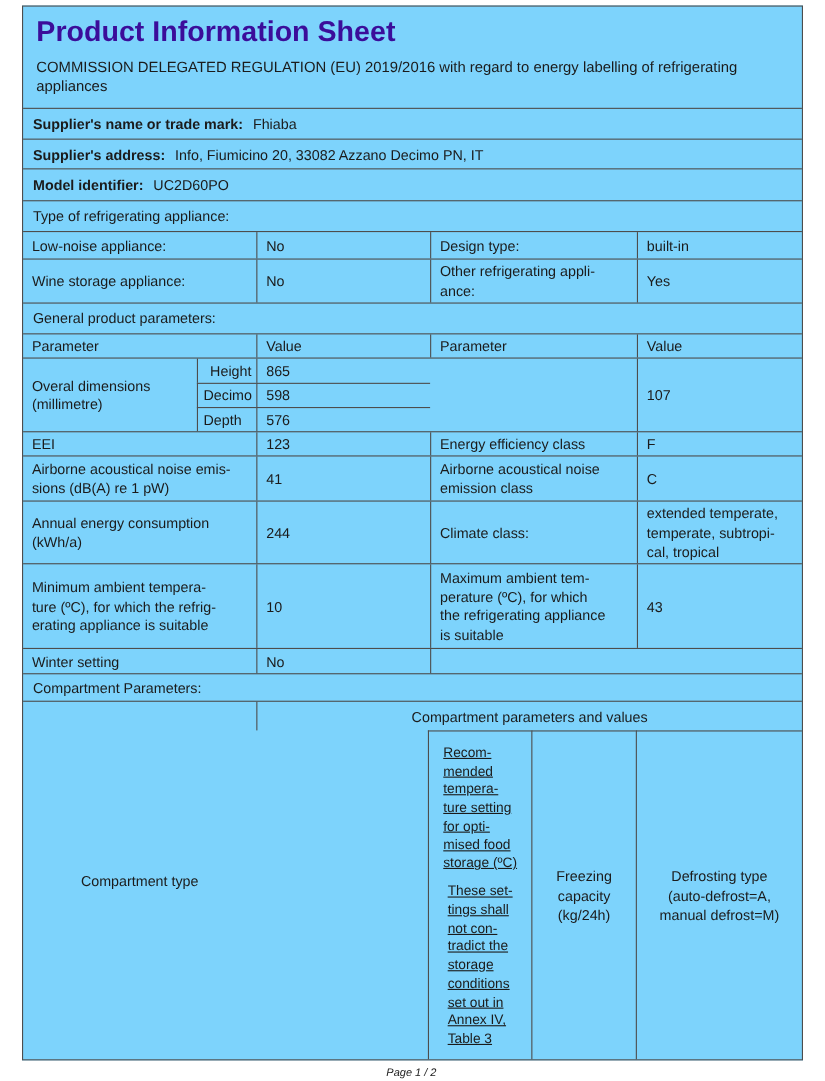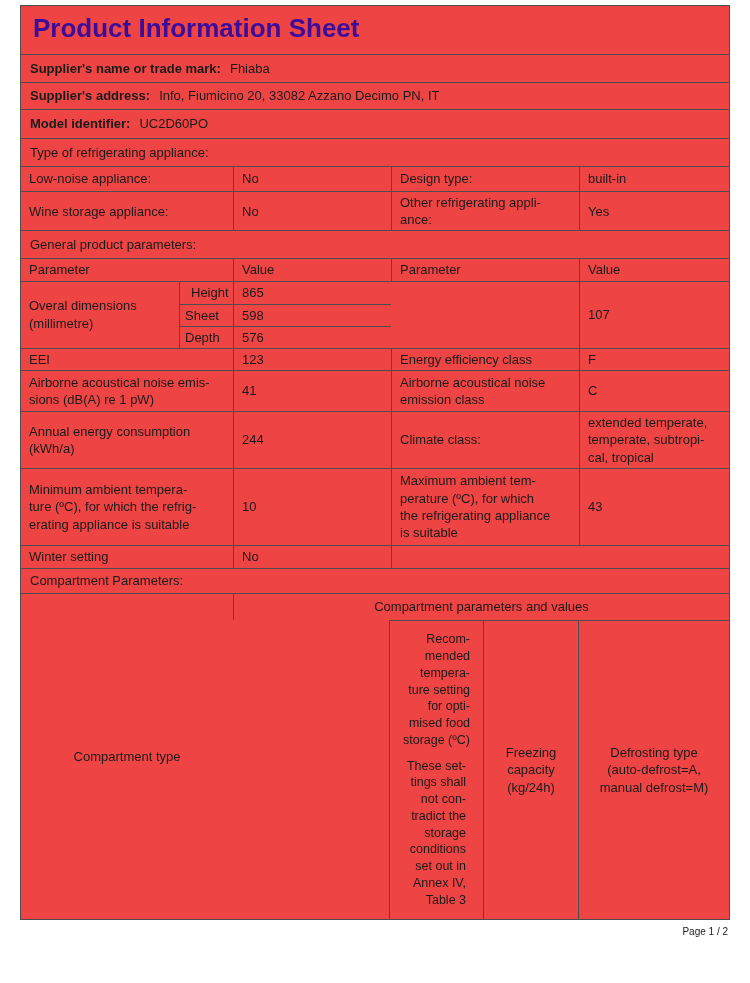--- a/index.html
+++ b/index.html
@@ -8,21 +8,21 @@
   }
   *{box-sizing:border-box;}
   html,body{margin:0;padding:0;background:#fff;}
   body{
     width:750px;height:983px;
     font-family:"Liberation Sans",sans-serif;
     color:var(--txt);
     font-size:13px;
   }
   .page{width:710px;margin:5px 20px 0 20px;}
-  .doc{border:1px solid var(--bd);background:#ef4444;}
+  .doc{border:1px solid var(--bd);background:#7dd3fc;}
 
   
   .title-block{padding:8px 12px 10px 12px;}
   .title{margin:0;font-size:26px;font-weight:bold;line-height:1.15;}
   .subtitle{margin:8px 0 0 0;font-size:13.5px;line-height:1.35;white-space:pre-line;}
 
   
   .row{border-top:1px solid var(--bd);}
   .kv{display:flex;align-items:center;gap:9px;padding:2px 9px;}
   .kv .k{font-weight:bold;}
@@ -46,35 +46,37 @@
   .dims-grid{display:grid;grid-template-columns:158px 54px 158px 188px 1fr;grid-template-rows:22px 22px 22px;}
   .dims-grid .bt{border-top:1px solid var(--bd);}
 
   
   .comp-grid{display:grid;grid-template-columns:212px 156px 94px 95px 1fr;grid-template-rows:26px 299px;}
   .center{justify-content:center;text-align:center;}
   .comp-temp{
     flex-direction:column;justify-content:center;gap:9px;
     padding:4px 2px;font-size:12.5px;line-height:1.34;
   }
-  .comp-temp .para{white-space:pre-line;text-align:right;}
+  .comp-temp .para{white-space:pre-line;text-align:left;text-decoration:underline;}
 
   .footer{
-    width:100%;text-align:right;
-    font-size:10px;margin-top:6px;padding-right:2px;
+    width:100%;text-align:center;
+    font-size:10px;margin-top:6px;padding-right:2px;font-style:italic;
   }
 </style>
 </head>
 <body>
 
 <div class="page">
   <div class="doc">
 
     <div class="title-block">
       <h1 class="title" style="color: rgb(59, 13, 154);">Product Information Sheet</h1>
+      <p class="subtitle">COMMISSION DELEGATED REGULATION (EU) 2019/2016 with regard to energy labelling of refrigerating
+appliances</p>
     </div>
 
     <div class="row kv h28">
       <span class="k">Supplier's name or trade mark:</span>
       <span class="v">Fhiaba</span>
     </div>
     <div class="row kv h27">
       <span class="k">Supplier's address:</span>
       <span class="v">Info, Fiumicino 20, 33082 Azzano Decimo PN, IT</span>
     </div>
@@ -106,21 +108,21 @@
       <div class="c">Value</div>
       <div class="c">Parameter</div>
       <div class="c">Value</div>
     </div>
 
     <div class="row dims-grid">
       <div class="c c0" style="grid-column:1;grid-row:1/4">Overal dimensions
 (millimetre)</div>
       <div class="c" style="grid-column:2;grid-row:1;padding:2px 11px">Height</div>
       <div class="c" style="grid-column:3;grid-row:1">865</div>
-      <div class="c bt" style="grid-column:2;grid-row:2;padding:2px 5px">Sheet</div>
+      <div class="c bt" style="grid-column:2;grid-row:2;padding:2px 5px">Decimo</div>
       <div class="c bt" style="grid-column:3;grid-row:2">598</div>
       <div class="c bt" style="grid-column:2;grid-row:3;padding:2px 5px">Depth</div>
       <div class="c bt" style="grid-column:3;grid-row:3">576</div>
       <div class="c" style="grid-column:5;grid-row:1/4">107</div>
     </div>
 
     <div class="row grid4 h21">
       <div class="c c0">EEI</div>
       <div class="c">123</div>
       <div class="c">Energy efficiency class</div>

